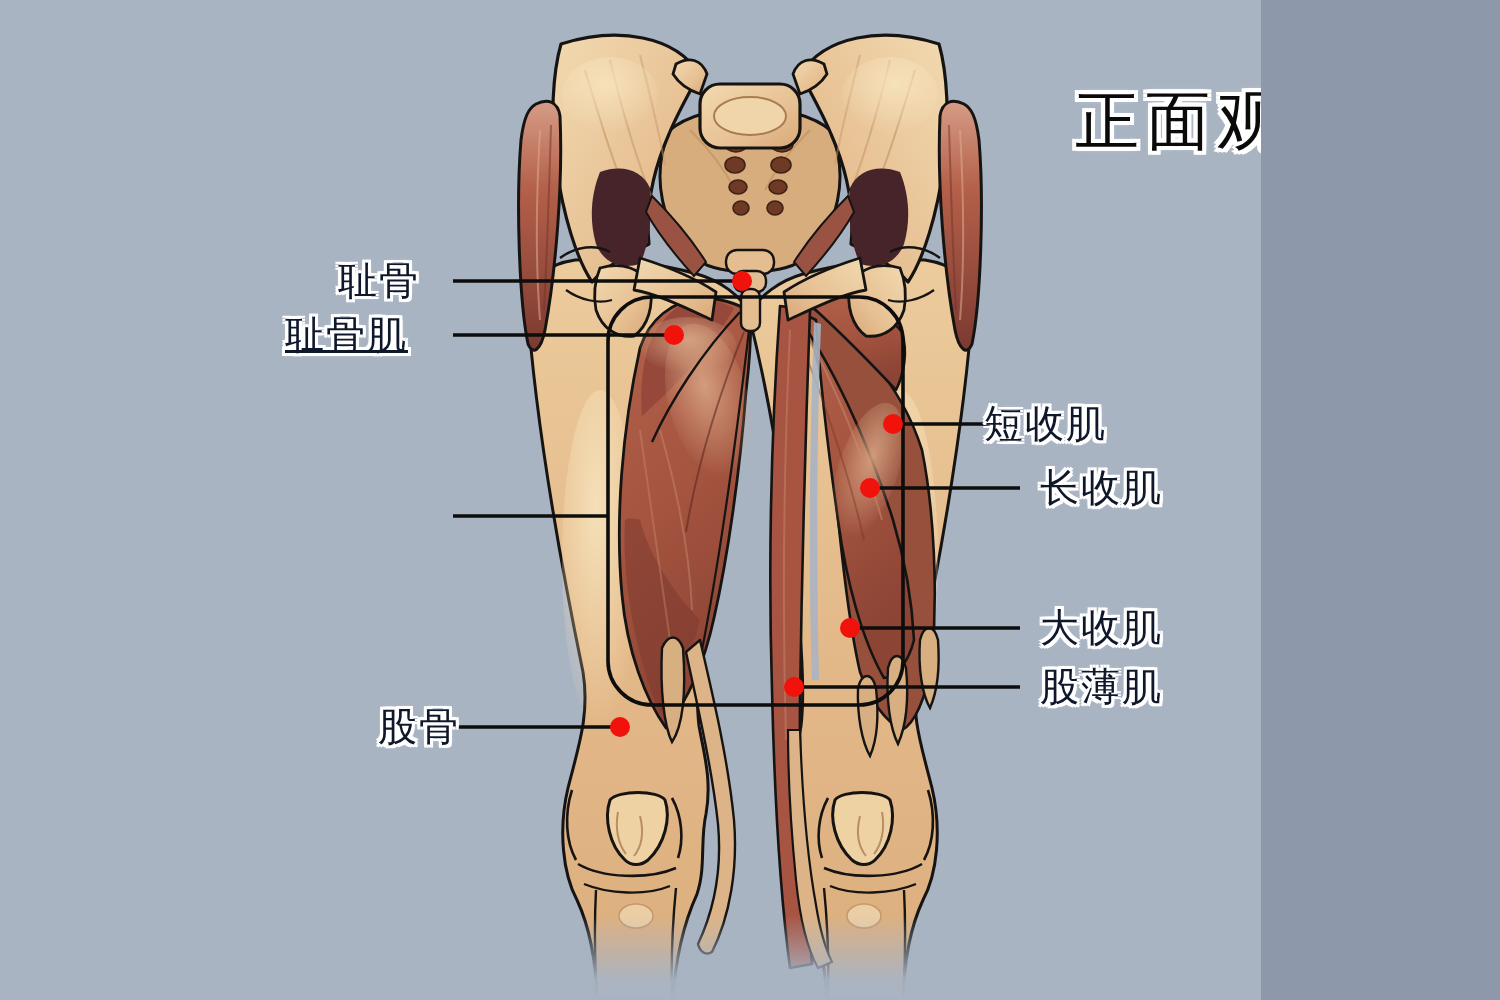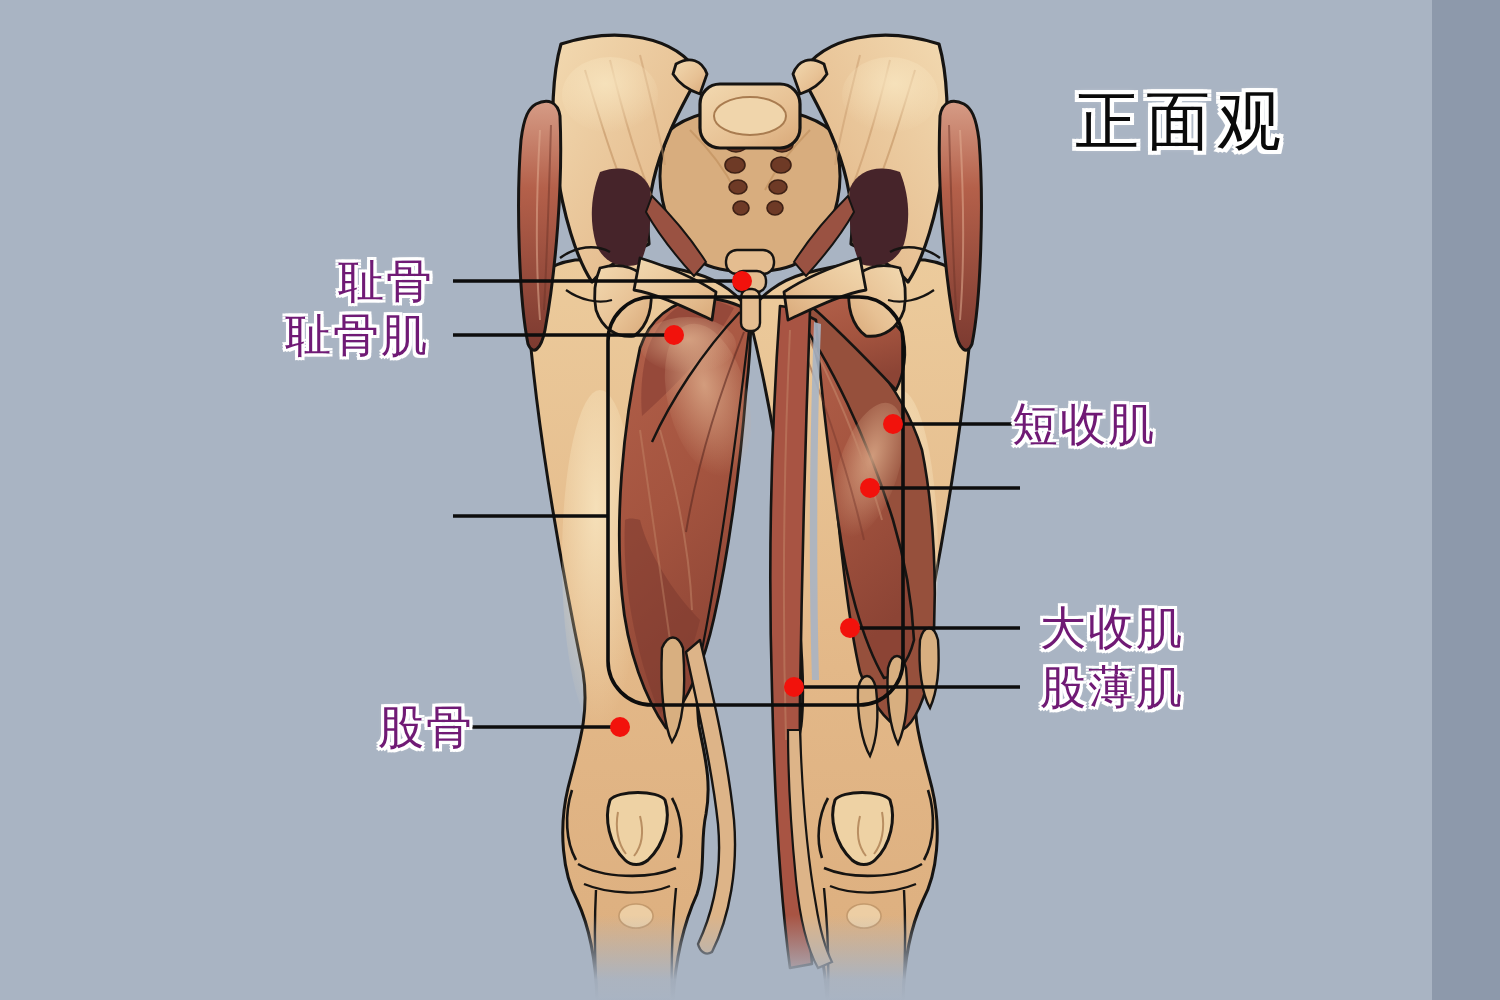--- a/index.html
+++ b/index.html
@@ -1,33 +1,33 @@
 <!DOCTYPE html>
 <html><head>
 <meta charset="utf-8">
 <style>
   html,body{margin:0;padding:0;background:#8d99ab;}
   .stage{
-    position:relative;width:1432px;height:1000px;overflow:hidden;
+    position:relative;width:1261px;height:1000px;overflow:hidden;
     background:#a9b4c3;
     font-family:"Liberation Sans","DejaVu Sans",sans-serif;
   }
   .stage svg{position:absolute;left:0;top:0;}
   .lbl{
-    position:absolute;font-size:46px;line-height:54px;color:#701a75;
+    position:absolute;font-size:39px;line-height:54px;color:#0f172a;
     white-space:nowrap;letter-spacing:2px;font-weight:500;
     text-shadow:
       -3px -3px 0 #fff, 3px -3px 0 #fff, -3px 3px 0 #fff, 3px 3px 0 #fff,
       -3px 0 0 #fff, 3px 0 0 #fff, 0 -3px 0 #fff, 0 3px 0 #fff, 0 0 5px #fff;
   }
   .lbl-pubis{left:338px;top:254px;}
-  .lbl-pectineus{left:285px;top:308px;}
+  .lbl-pectineus{left:285px;top:308px;text-decoration:underline;}
   .lbl-adductor-group{left:143px;top:490px;}
   .lbl-femur{left:338px;top:700px;margin-left:40px;}
-  .lbl-brevis{left:1012px;top:397px;text-align:center;}
+  .lbl-brevis{left:984px;top:397px;text-align:center;}
   .lbl-longus{left:1040px;top:461px;}
   .lbl-magnus{left:1040px;top:601px;}
   .lbl-gracilis{left:1040px;top:660px;}
   .view-title{
     position:absolute;left:1075px;top:85px;font-size:64px;line-height:72px;
     letter-spacing:7px;color:#0a0a0a;white-space:nowrap;font-weight:500;
     text-shadow:
       -4px -4px 0 #fff, 4px -4px 0 #fff, -4px 4px 0 #fff, 4px 4px 0 #fff,
       -4px 0 0 #fff, 4px 0 0 #fff, 0 -4px 0 #fff, 0 4px 0 #fff, 0 0 6px #fff;
   }
@@ -298,16 +298,17 @@
       <circle cx="794" cy="687" r="10"></circle>
     </g>
   </g>
 </svg>
 
 <div class="view-title">正面观</div>
 <div class="lbl lbl-pubis">耻骨</div>
 <div class="lbl lbl-pectineus">耻骨肌</div>
 <div class="lbl lbl-femur">股骨</div>
 <div class="lbl lbl-brevis">短收肌</div>
+<div class="lbl lbl-longus">长收肌</div>
 <div class="lbl lbl-magnus">大收肌</div>
 <div class="lbl lbl-gracilis">股薄肌</div>
 
 </div>
 
 </body></html>

